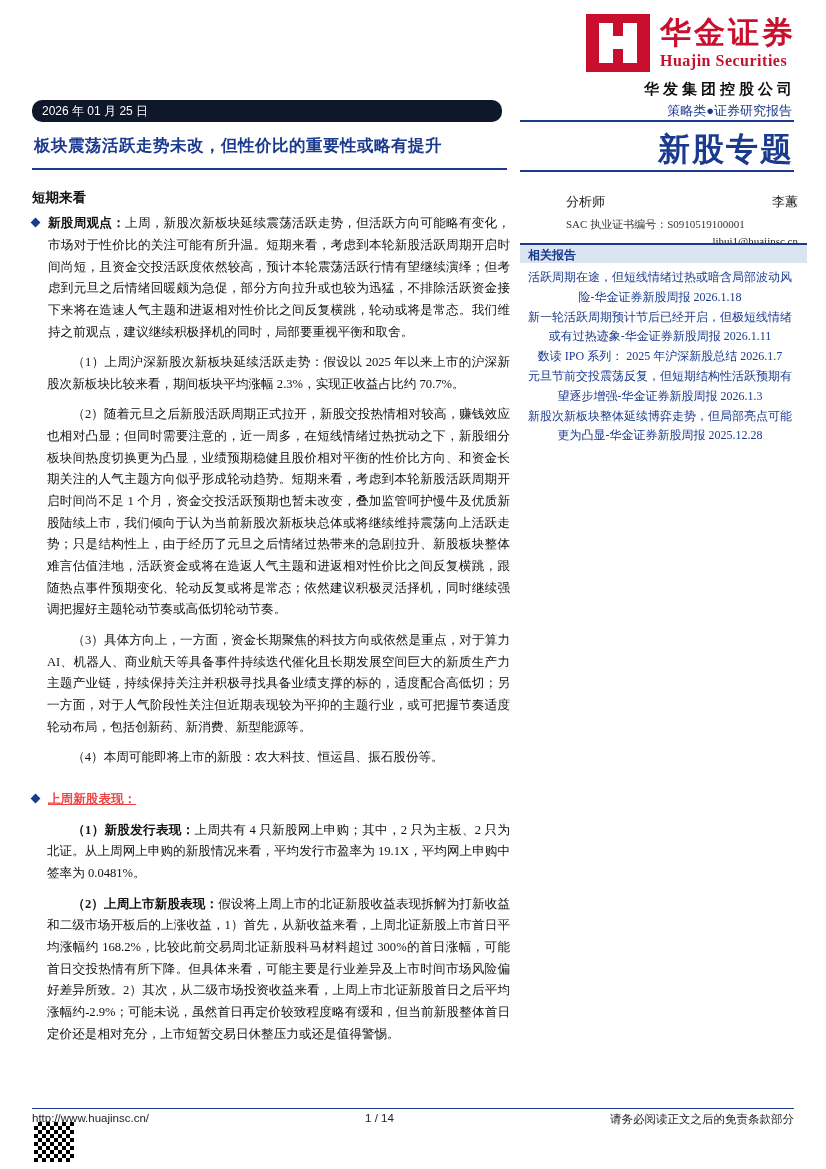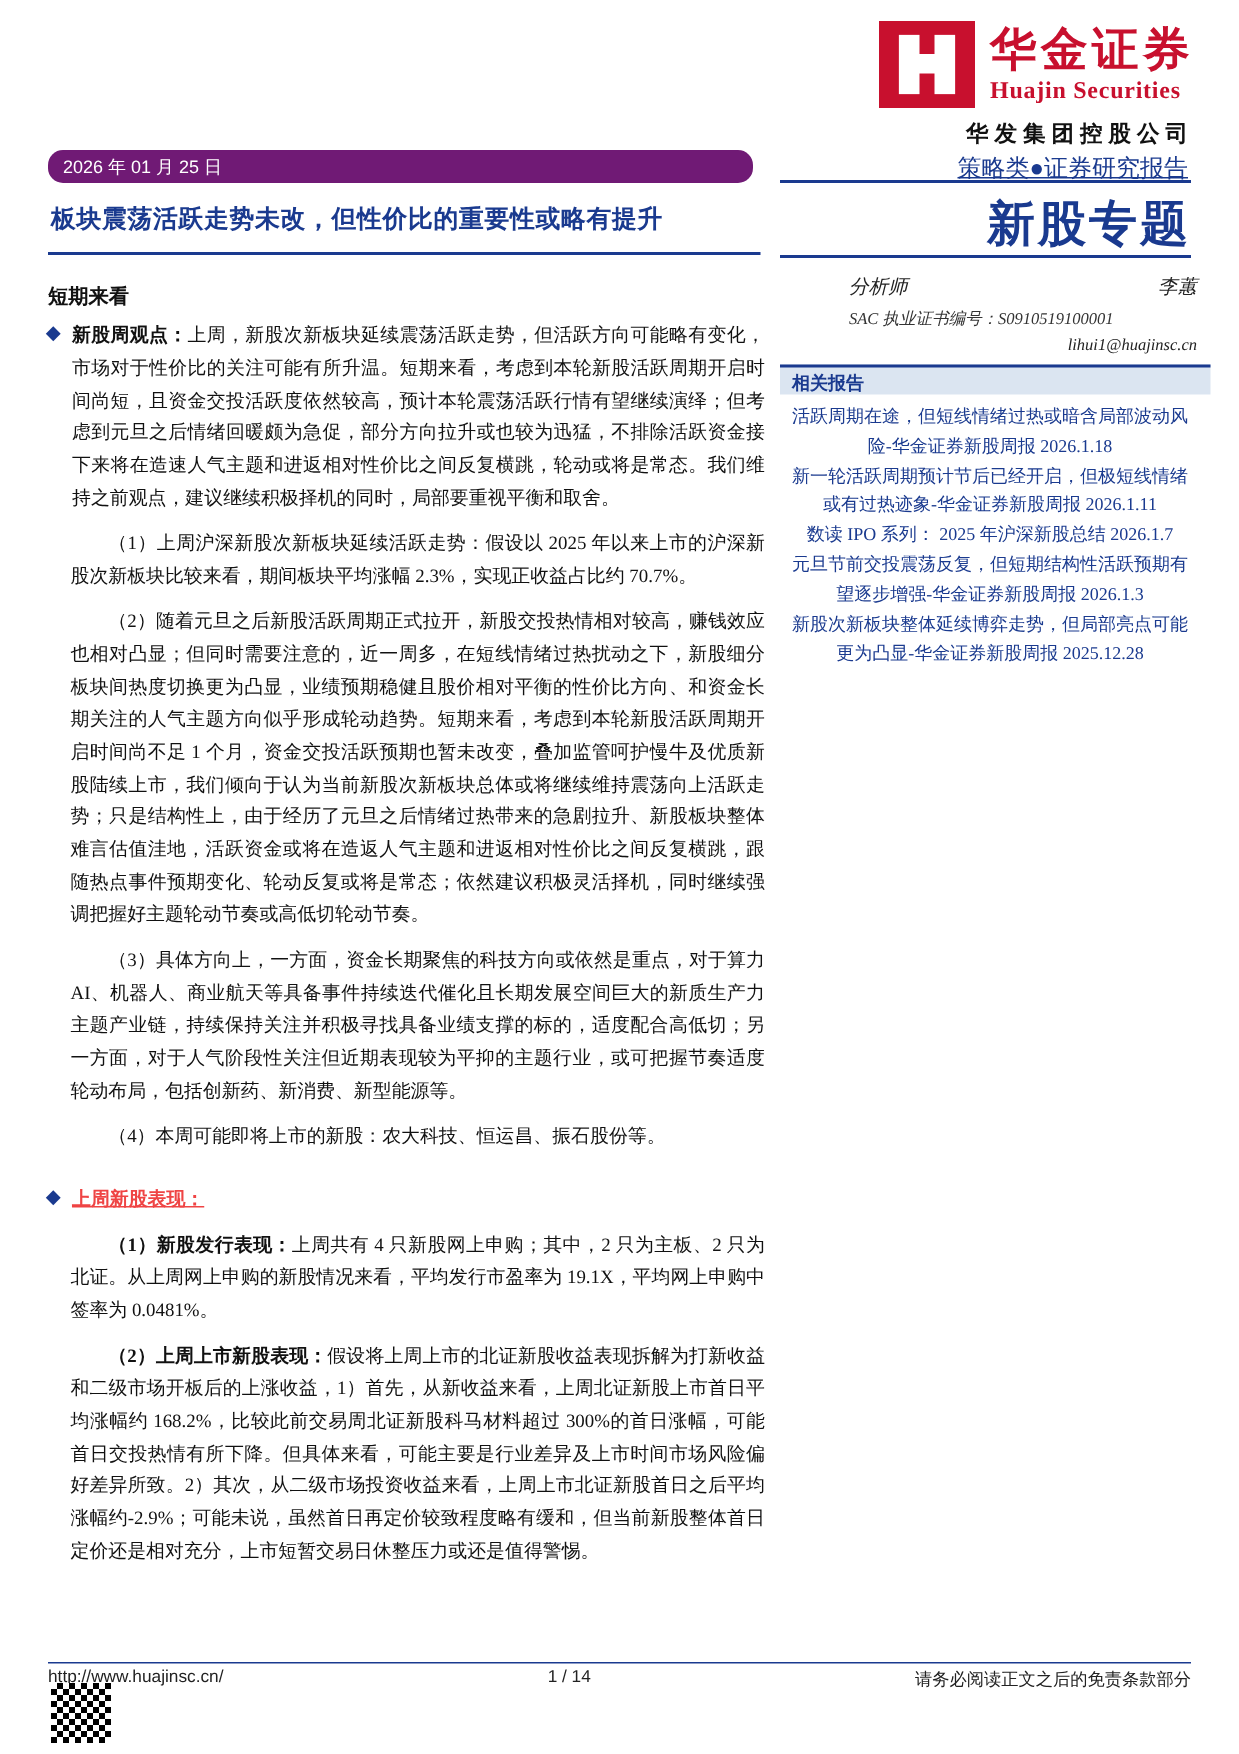--- a/index.html
+++ b/index.html
@@ -33,49 +33,48 @@
     font-family:"Liberation Serif",serif;
     font-size:16px;font-weight:bold;color:#c8102e;letter-spacing:.5px;margin-top:2px;
   }
   .logo-sub{
     margin-top:8px;font-size:15px;font-weight:bold;color:#111;letter-spacing:4px;text-align:right;
   }
 
   
   .date-bar{
     position:absolute;left:32px;top:100px;width:470px;height:22px;
-    background:#701a75;color:#fff;font-size:12px;line-height:22px;padding-left:10px;
+    background:#0f172a;color:#fff;font-size:12px;line-height:22px;padding-left:10px;
     box-sizing:border-box;font-family:"Liberation Sans",sans-serif;border-radius:10px;
   }
   .doc-title{
     position:absolute;left:34px;top:135px;width:480px;
     font-size:16.5px;font-weight:bold;color:#1a3a8f;letter-spacing:.5px;
   }
   .title-rule{
     position:absolute;left:32px;top:168px;width:475px;height:2px;background:#1a3a8f;
   }
 
   
   .rc-bar{
     position:absolute;left:520px;top:100px;width:274px;height:22px;
     border-bottom:2px solid #1a3a8f;box-sizing:border-box;
   }
   .rc-bar span{
-    position:absolute;right:2px;top:2px;font-size:16px;color:#1a3a8f;
+    position:absolute;right:2px;top:2px;font-size:13px;color:#1a3a8f;
     font-family:"Liberation Sans",sans-serif;
-    text-decoration:underline;
   }
   .rc-title{
     position:absolute;left:520px;top:128px;width:274px;text-align:right;
     font-size:32px;font-weight:bold;color:#1a3a8f;letter-spacing:2px;
   }
   .rc-title-rule{position:absolute;left:520px;top:170px;width:274px;height:2px;background:#1a3a8f;}
 
   
-  .analyst{position:absolute;left:566px;top:182px;width:232px;font-size:11.5px;color:#222;font-style:italic;}
+  .analyst{position:absolute;left:566px;top:193px;width:232px;font-size:11.5px;color:#222;}
   .analyst .row1{display:flex;justify-content:space-between;font-size:13px;}
   .analyst .lines{margin-top:5px;line-height:1.55;font-size:11px;color:#333;}
   .analyst .lines .mail{color:#222;}
 
   
   .rr-head{
     position:absolute;left:520px;top:243px;width:287px;height:20px;
     background:#dbe5f1;border-top:2px solid #1a3a8f;box-sizing:border-box;
   }
   .rr-head span{

